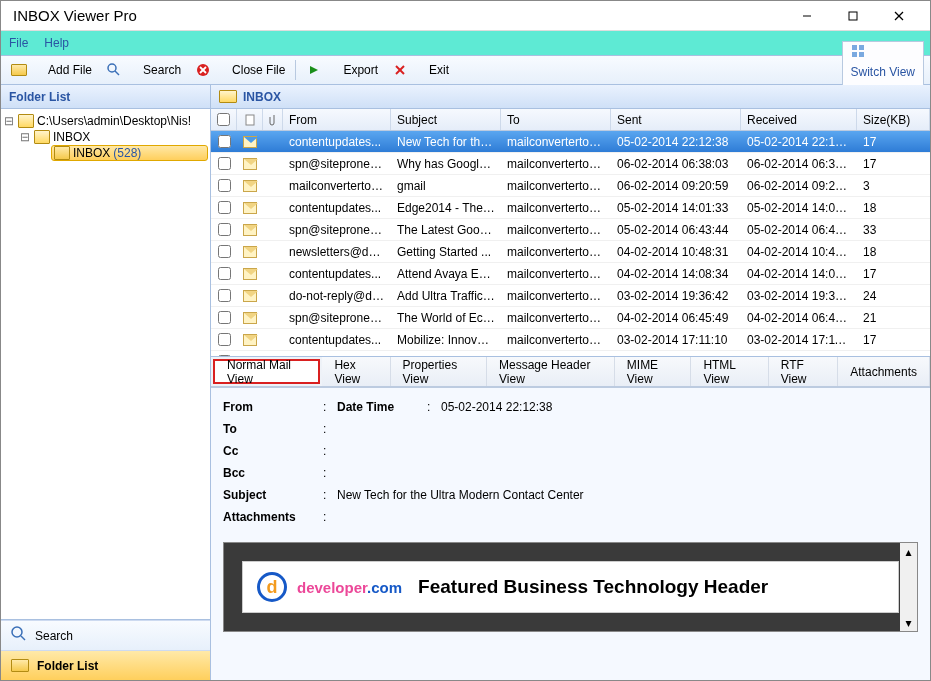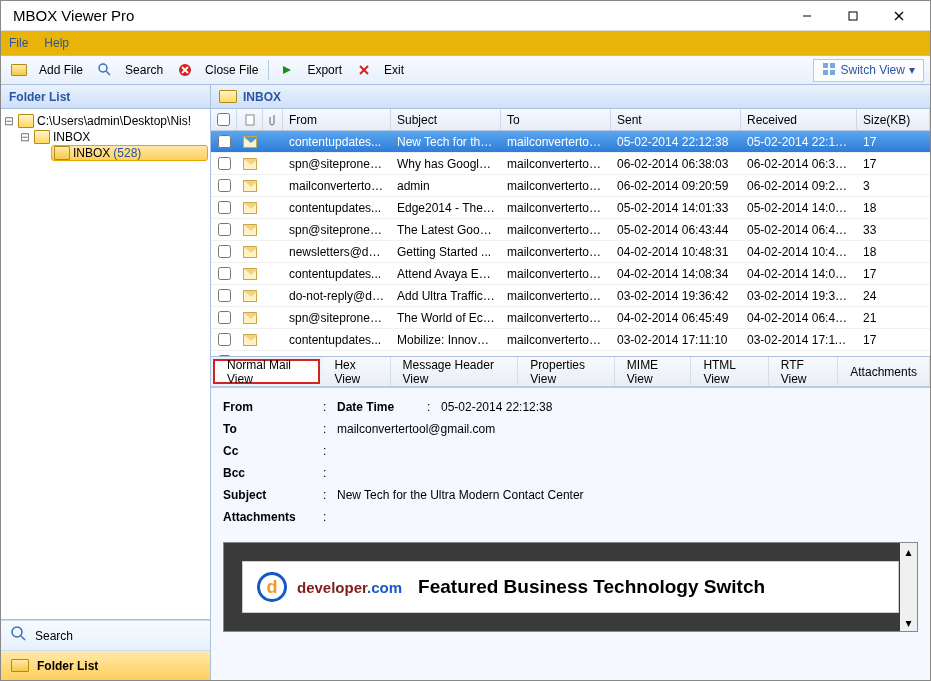--- a/index.html
+++ b/index.html
@@ -2,28 +2,28 @@
 <html><head>
 <meta charset="utf-8">
 <style>
 * { box-sizing: border-box; margin: 0; padding: 0; }
 body { font-family: "Segoe UI", Tahoma, sans-serif; font-size: 12px; background: #fff; color: #000; overflow: hidden; }
 .window { width: 931px; height: 681px; border: 1px solid #888; display: flex; flex-direction: column; background: #fff; }
 .titlebar { height: 30px; display: flex; align-items: center; padding: 0 8px; background: #fff; border-bottom: 1px solid #ddd; }
 .titlebar-text { font-size: 15px; font-weight: 400; flex: 1; padding-left: 4px; }
 .winbtns { display: flex; gap: 0; }
 .winbtn { width: 46px; height: 30px; display: flex; align-items: center; justify-content: center; cursor: pointer; }
-.menubar { height: 24px; display: flex; align-items: center; padding: 0 8px; gap: 16px; background: #eab308; }
+.menubar { height: 24px; display: flex; align-items: center; padding: 0 8px; gap: 16px; background: #5eead4; }
 .menubar span { color: #2a55a3; cursor: pointer; }
 .toolbar { height: 30px; display: flex; align-items: center; padding: 0 6px; gap: 6px; border-top: 1px solid #a9c0e0; border-bottom: 1px solid #a9c0e0; background: linear-gradient(#f8fbff,#e7f0fb); }
-.tbtn { display: flex; align-items: center; gap: 12px; padding: 2px 4px; cursor: pointer; }
+.tbtn { display: flex; align-items: center; gap: 21px; padding: 2px 4px; cursor: pointer; }
 .tbtn .icon { width: 16px; height: 16px; display: inline-flex; align-items: center; justify-content: center; }
 .sep { width: 1px; height: 20px; background: #b8c9e0; }
 .spacer { flex: 1; }
-.switchview { display: flex; align-items: center; gap: 4px; border: 1px solid #b8c9e0; padding: 2px 8px; background: #fdfdff; cursor: pointer; color: #2a55a3; }
+.switchview { display: flex; gap: 4px; border: 1px solid #b8c9e0; padding: 2px 8px; background: #fdfdff; cursor: pointer; color: #2a55a3; flex-direction: column; }
 .main { flex: 1; display: flex; overflow: hidden; }
 .left { width: 210px; display: flex; flex-direction: column; border-right: 1px solid #a9c0e0; }
 .panel-header { height: 24px; display: flex; align-items: center; padding: 0 8px; background: linear-gradient(#eaf2fe,#cfe0f7); color: #2a55a3; font-weight: bold; border-bottom: 1px solid #a9c0e0; }
 .tree { flex: 1; overflow-x: auto; overflow-y: auto; background: #fff; padding: 4px 2px; white-space: nowrap; }
 .tree-row { display: flex; align-items: center; gap: 3px; padding: 1px 0; cursor: pointer; }
 .tree-row .tw { width: 12px; text-align: center; color: #777; }
 .tree-row .ficon { width: 16px; height: 14px; display: inline-block; }
 .folder-yellow { background: linear-gradient(#ffe9a8,#f5c94b); border: 1px solid #b28b12; border-radius: 1px; }
 .folder-open { background: linear-gradient(#fff4cc,#ffd963); border: 1px solid #b28b12; border-radius: 1px; }
 .tree-row.selected { background: linear-gradient(#ffe8a6,#ffcf5c); border: 1px solid #e0a800; border-radius: 3px; padding: 0 2px; }
@@ -59,34 +59,34 @@
 .detail { flex: 1; overflow: auto; background: #f5f9ff; border-top: 1px solid #bccbe0; padding: 8px 12px; }
 .drow { display: flex; padding: 4px 0; }
 .dlabel { width: 100px; font-weight: bold; }
 .dcolon { width: 14px; }
 .dval { flex: 1; }
 .detail-top { position: relative; }
 .preview { margin-top: 14px; border: 1px solid #888; background: #3a3a3a; padding: 18px; position: relative; }
 .preview-inner { background: #fff; border: 1px solid #ccc; padding: 10px 14px; display: flex; align-items: center; gap: 10px; }
 .devlogo { width: 30px; height: 30px; border: 3px solid #1659c7; border-radius: 50%; display: flex; align-items: center; justify-content: center; color: #f39b1e; font-weight: bold; font-size: 18px; }
 .devtext { font-weight: bold; font-size: 15px; }
-.devtext .orange { color: #7f1d1d; }
+.devtext .orange { color: #ec4899; }
 .devtext .blue { color: #1659c7; }
 .feat { font-size: 19px; font-weight: bold; margin-left: 6px; }
 .vscroll { position: absolute; right: 0; top: 0; bottom: 0; width: 17px; background: #f0f0f0; display: flex; flex-direction: column; justify-content: space-between; align-items: center; }
 .vscroll .arr { height: 17px; display: flex; align-items: center; justify-content: center; cursor: pointer; width: 100%; }
 input[type=checkbox] { width: 13px; height: 13px; }
 </style>
 </head>
 <body>
 
 <div class="window">
 
   <div class="titlebar">
-    <span class="titlebar-text">MBOX Viewer Pro</span>
+    <span class="titlebar-text">INBOX Viewer Pro</span>
     <div class="winbtns">
       <div class="winbtn">
           <svg width="10" height="10">
             <line x1="1" y1="5" x2="9" y2="5" stroke="#000" stroke-width="1"></line>
           </svg>
         </div>
       <div class="winbtn">
           <svg width="10" height="10">
             <rect x="1" y="1" width="8" height="8" fill="none" stroke="#000" stroke-width="1"></rect>
           </svg>
@@ -259,21 +259,21 @@
             </div>
             <div class="grid-row">
               <div class="gc col-chk">
                 <input type="checkbox" style="">
               </div>
               <div class="gc col-ico">
                 <span class="env "></span>
               </div>
               <div class="gc col-att"></div>
               <div class="gc col-from">mailconvertertool...</div>
-              <div class="gc col-subj">admin</div>
+              <div class="gc col-subj">gmail</div>
               <div class="gc col-to">mailconvertertool...</div>
               <div class="gc col-sent">06-02-2014 09:20:59</div>
               <div class="gc col-recv">06-02-2014 09:20:...</div>
               <div class="gc col-size">3</div>
             </div>
             <div class="grid-row">
               <div class="gc col-chk">
                 <input type="checkbox" style="">
               </div>
               <div class="gc col-ico">
@@ -391,41 +391,40 @@
               <div class="gc col-sent">02-02-2014 10:42:19</div>
               <div class="gc col-recv">02-02-2014 10:42:...</div>
               <div class="gc col-size">3</div>
             </div>
           </div>
       </div>
 
       <div class="viewtabs" id="viewtabs">
           <div class="vtab active">Normal Mail View</div>
           <div class="vtab">Hex View</div>
+          <div class="vtab">Properties View</div>
           <div class="vtab">Message Header View</div>
-          <div class="vtab">Properties View</div>
           <div class="vtab">MIME View</div>
           <div class="vtab">HTML View</div>
           <div class="vtab">RTF View</div>
           <div class="vtab">Attachments</div>
         </div>
 
       <div class="detail">
         <div class="detail-top">
           <div class="drow">
             <span class="dlabel">From</span>
             <span class="dcolon">:</span>
             <span style="width:90px;font-weight:bold">Date Time</span>
             <span class="dcolon">:</span>
             <span style="width:150px">05-02-2014 22:12:38</span>
           </div>
           <div class="drow">
             <span class="dlabel">To</span>
               <span class="dcolon">:</span>
-            <span class="dval">mailconvertertool@gmail.com</span>
           </div>
           <div class="drow">
             <span class="dlabel">Cc</span>
               <span class="dcolon">:</span>
             <span class="dval"></span>
           </div>
           <div class="drow">
             <span class="dlabel">Bcc</span>
               <span class="dcolon">:</span>
             <span class="dval"></span>
@@ -443,20 +442,20 @@
         </div>
 
         <div class="preview">
           <div class="vscroll">
             <div class="arr">▴</div>
             <div class="arr">▾</div>
           </div>
           <div class="preview-inner">
             <div class="devlogo">d</div>
             <span class="devtext"><span class="orange">developer</span><span class="blue">.com</span></span>
-            <span class="feat">Featured Business Technology Switch</span>
+            <span class="feat">Featured Business Technology Header</span>
           </div>
         </div>
       </div>
 
     </div>
   </div>
 </div>
 
 </body></html>

